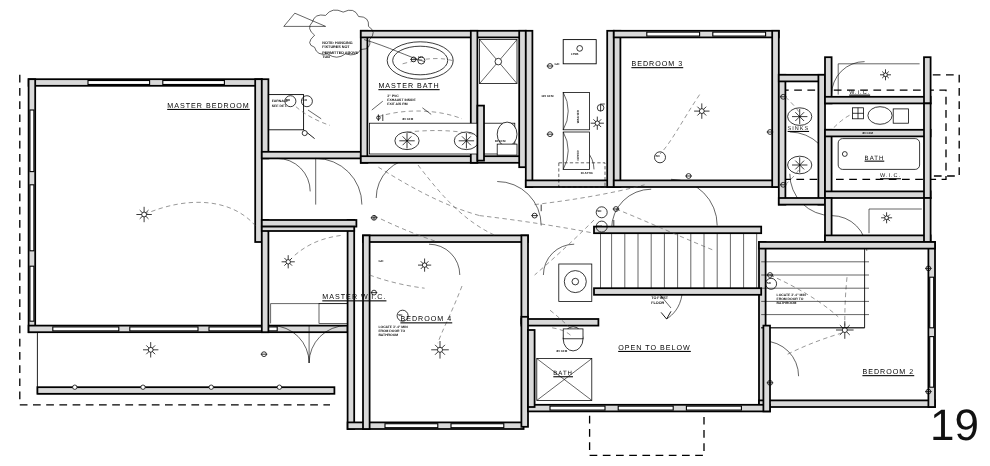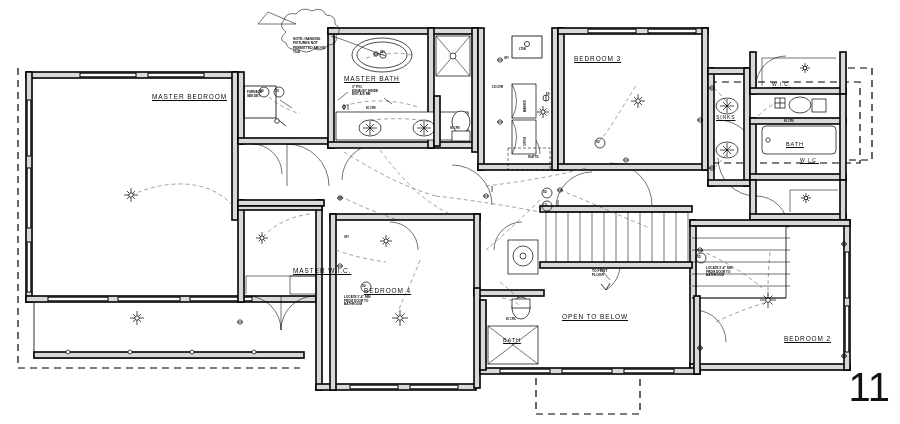--- a/index.html
+++ b/index.html
@@ -551,15 +551,15 @@
   <div class="lbl micro" style="left:546px;top:93px;">FD</div>
 
   <div class="lbl micro" style="left:260px;top:90px;">SD</div>
   <div class="lbl micro" style="left:275px;top:90px;">CO</div>
   <div class="lbl micro" style="left:596px;top:141px;">SD</div>
   <div class="lbl micro" style="left:543px;top:191px;">SD</div>
   <div class="lbl micro" style="left:543px;top:204px;">CO</div>
   <div class="lbl micro" style="left:362px;top:285px;">SD</div>
   <div class="lbl micro" style="left:697px;top:256px;">SD</div>
 
-  <div id="pagenum">11</div>
+  <div id="pagenum">19</div>
 
 </div>
 
 </body></html>

